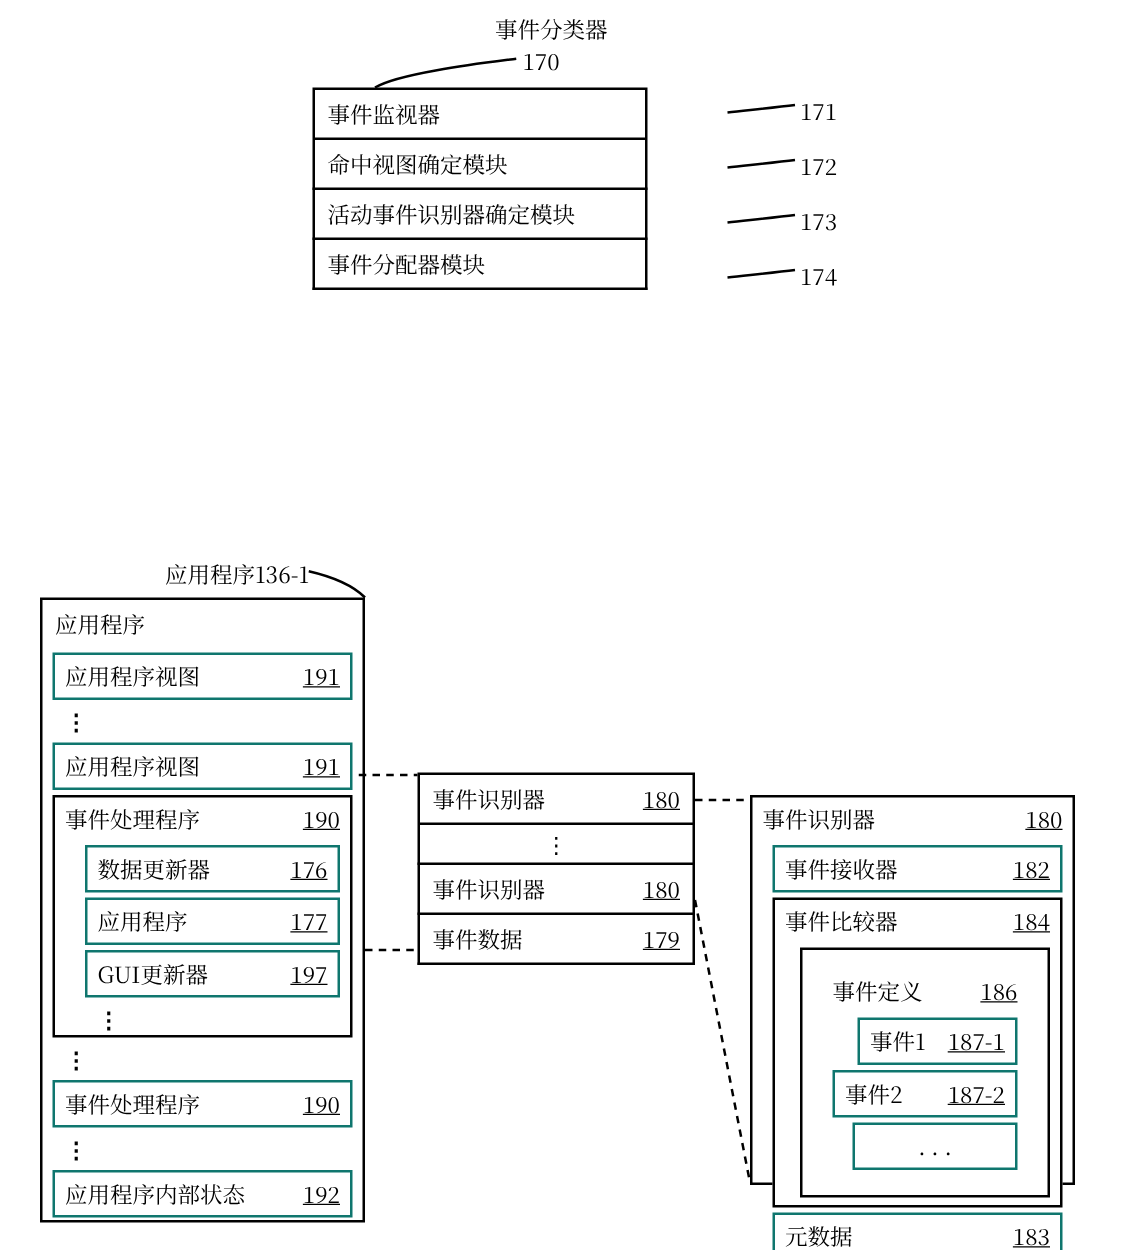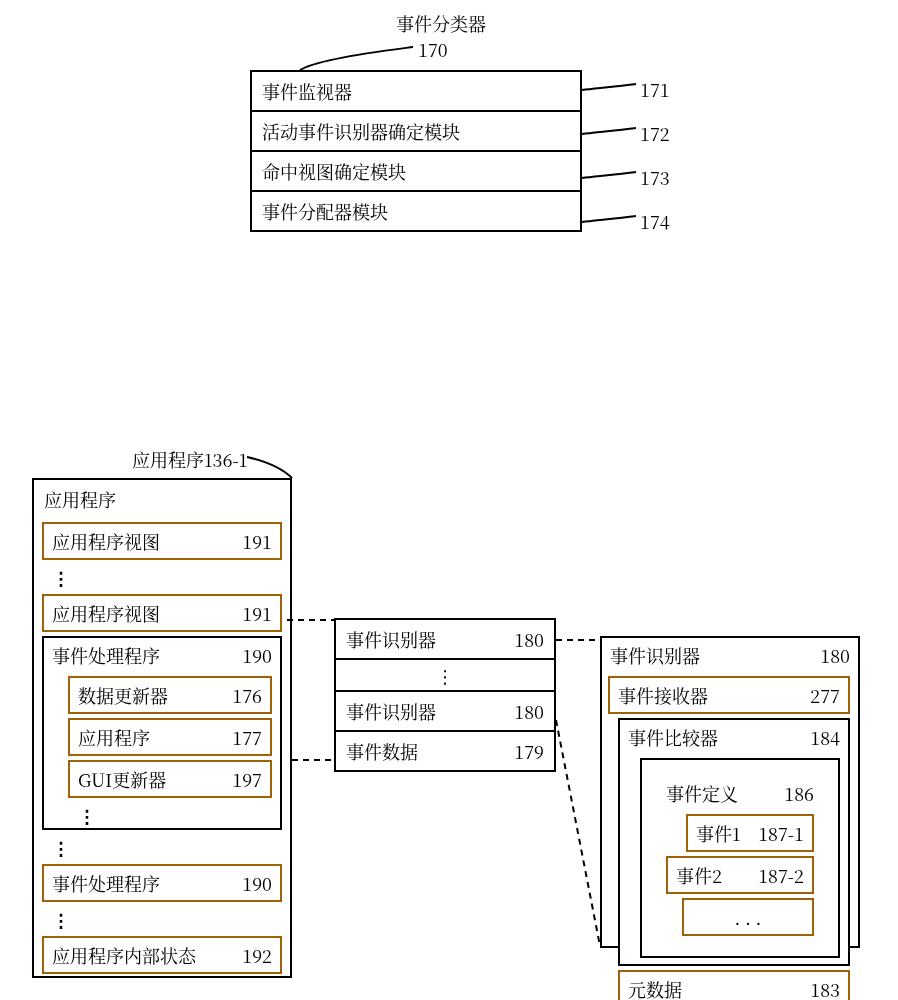--- a/index.html
+++ b/index.html
@@ -1,42 +1,42 @@
 <!DOCTYPE html>
 <html><head>
 <meta charset="utf-8">
 <style>
   html,body{margin:0;padding:0;background:#fff;font-family:"SimSun","Songti SC","Noto Serif CJK SC",serif;color:#000}
   body{width:898px;height:1000px;position:relative;font-size:18px}
   .abs{position:absolute}
   .box{border:2px solid #000;box-sizing:border-box;background:#fff}
   .row{border:2px solid #000;border-top:none;box-sizing:border-box;padding:6px 10px;display:flex;align-items:center;background:#fff}
   .row:first-child{border-top:2px solid #000}
-  .inner{border:2px solid #a16207;box-sizing:border-box;margin:4px 8px;padding:4px 8px;display:flex;align-items:center;justify-content:space-between;background:#fff}
-  .ref{margin-left:auto;padding-left:12px}
+  .inner{border:2px solid #0f766e;box-sizing:border-box;margin:4px 8px;padding:4px 8px;display:flex;align-items:center;justify-content:space-between;background:#fff}
+  .ref{text-decoration:underline;margin-left:auto;padding-left:12px}
   .lbl{white-space:nowrap}
   .dots{letter-spacing:2px;font-weight:bold;padding:0 0 0 18px}
   svg{position:absolute;top:0;left:0;pointer-events:none}
   .title{white-space:nowrap}
 </style>
 </head>
 <body>
 
 <div class="abs title" style="left:396px;top:10px">事件分类器</div>
 <div class="abs title" style="left:418px;top:36px">170</div>
 
-<div class="abs" style="left:250px;top:70px;width:332px">
+<div class="abs" style="left:250px;top:70px;width:268px">
   <div class="row">
     <span class="lbl">事件监视器</span>
   </div>
   <div class="row">
-    <span class="lbl">活动事件识别器确定模块</span>
+    <span class="lbl">命中视图确定模块</span>
   </div>
   <div class="row">
-    <span class="lbl">命中视图确定模块</span>
+    <span class="lbl">活动事件识别器确定模块</span>
   </div>
   <div class="row">
     <span class="lbl">事件分配器模块</span>
   </div>
 </div>
 
 <div class="abs" style="left:640px;top:76px">171</div>
 <div class="abs" style="left:640px;top:120px">172</div>
 <div class="abs" style="left:640px;top:164px">173</div>
 <div class="abs" style="left:640px;top:208px">174</div>
@@ -105,23 +105,23 @@
     <span class="lbl">事件数据</span>
     <span class="ref">179</span>
   </div>
 </div>
 
 <div class="abs box" style="left:600px;top:636px;width:260px;height:312px;padding-bottom:6px">
   <div style="padding:4px 8px;display:flex;justify-content:space-between">
     <span class="lbl">事件识别器</span>
     <span class="ref">180</span>
   </div>
-  <div class="inner" style="margin-left:6px">
+  <div class="inner" style="margin-left:16px">
     <span class="lbl">事件接收器</span>
-    <span class="ref">277</span>
+    <span class="ref">182</span>
   </div>
   <div class="box" style="margin:4px 8px 4px 16px;padding:0">
     <div style="padding:4px 8px;display:flex;justify-content:center">
       <span class="lbl">事件比较器</span>
       <span class="ref">184</span>
     </div>
     <div class="box" style="margin:4px 8px 6px 20px;padding:16px">
       <div style="padding:4px 8px;display:flex;justify-content:space-between">
         <span class="lbl">事件定义</span>
         <span class="ref">186</span>

